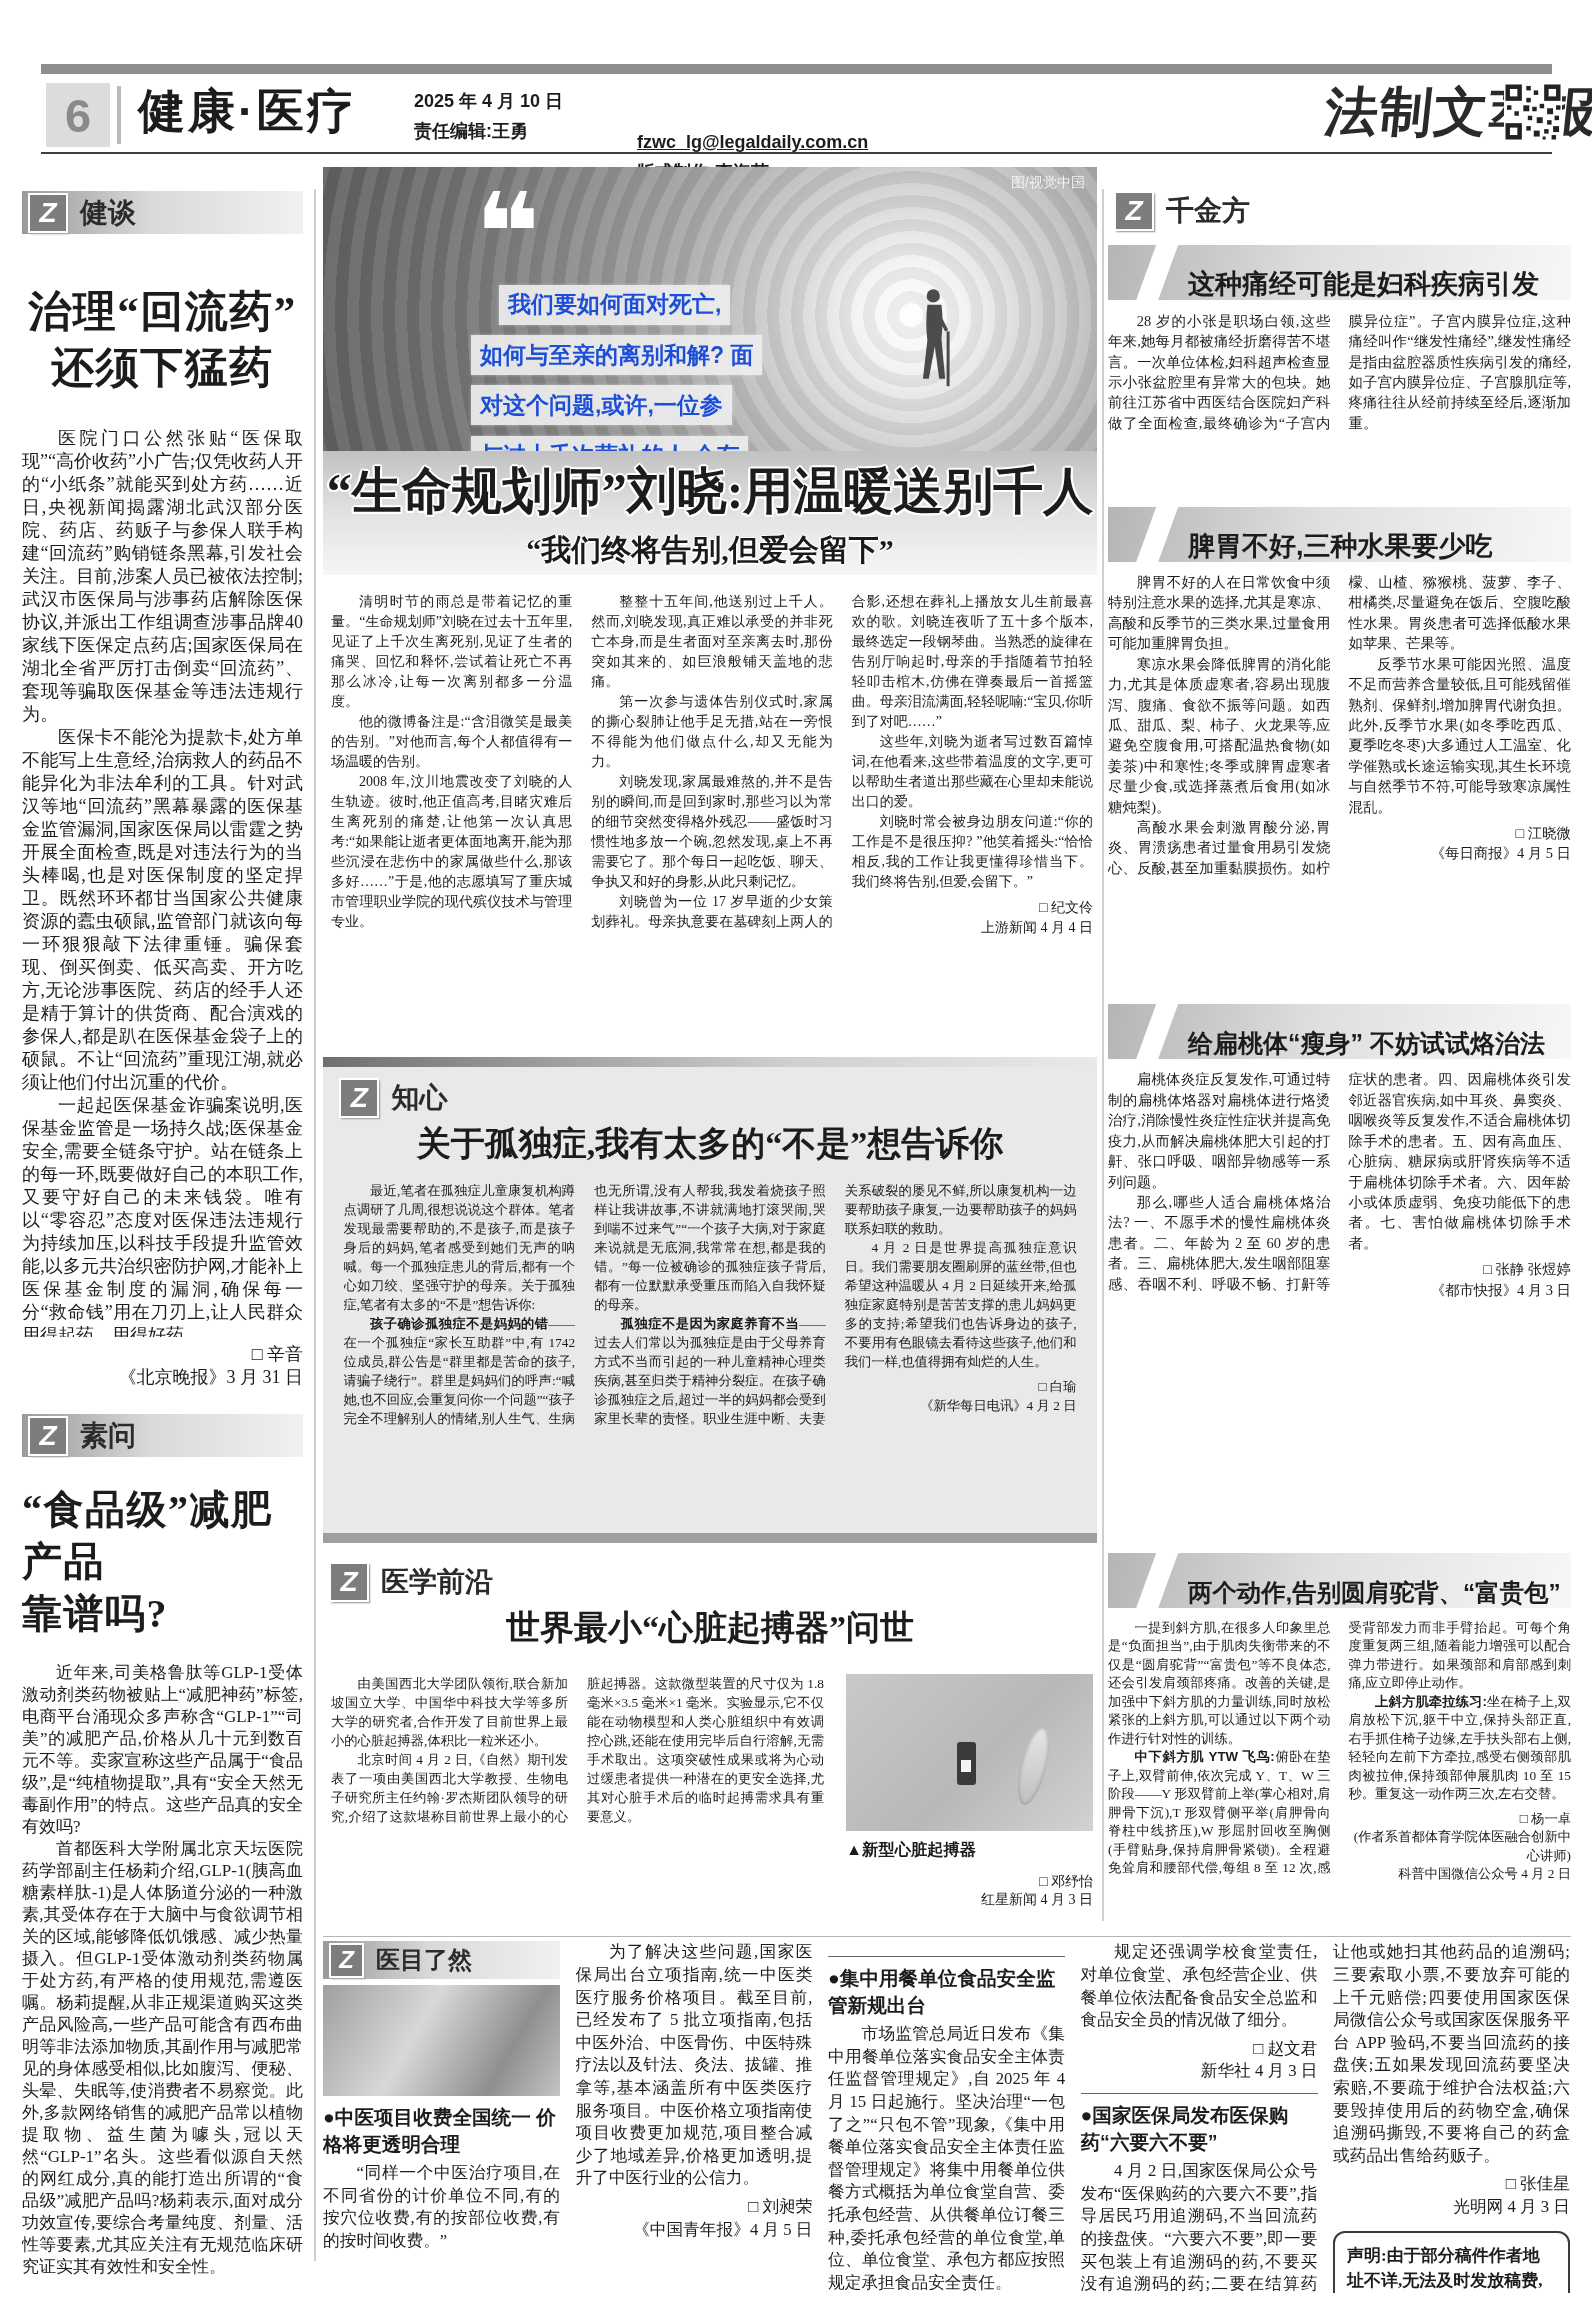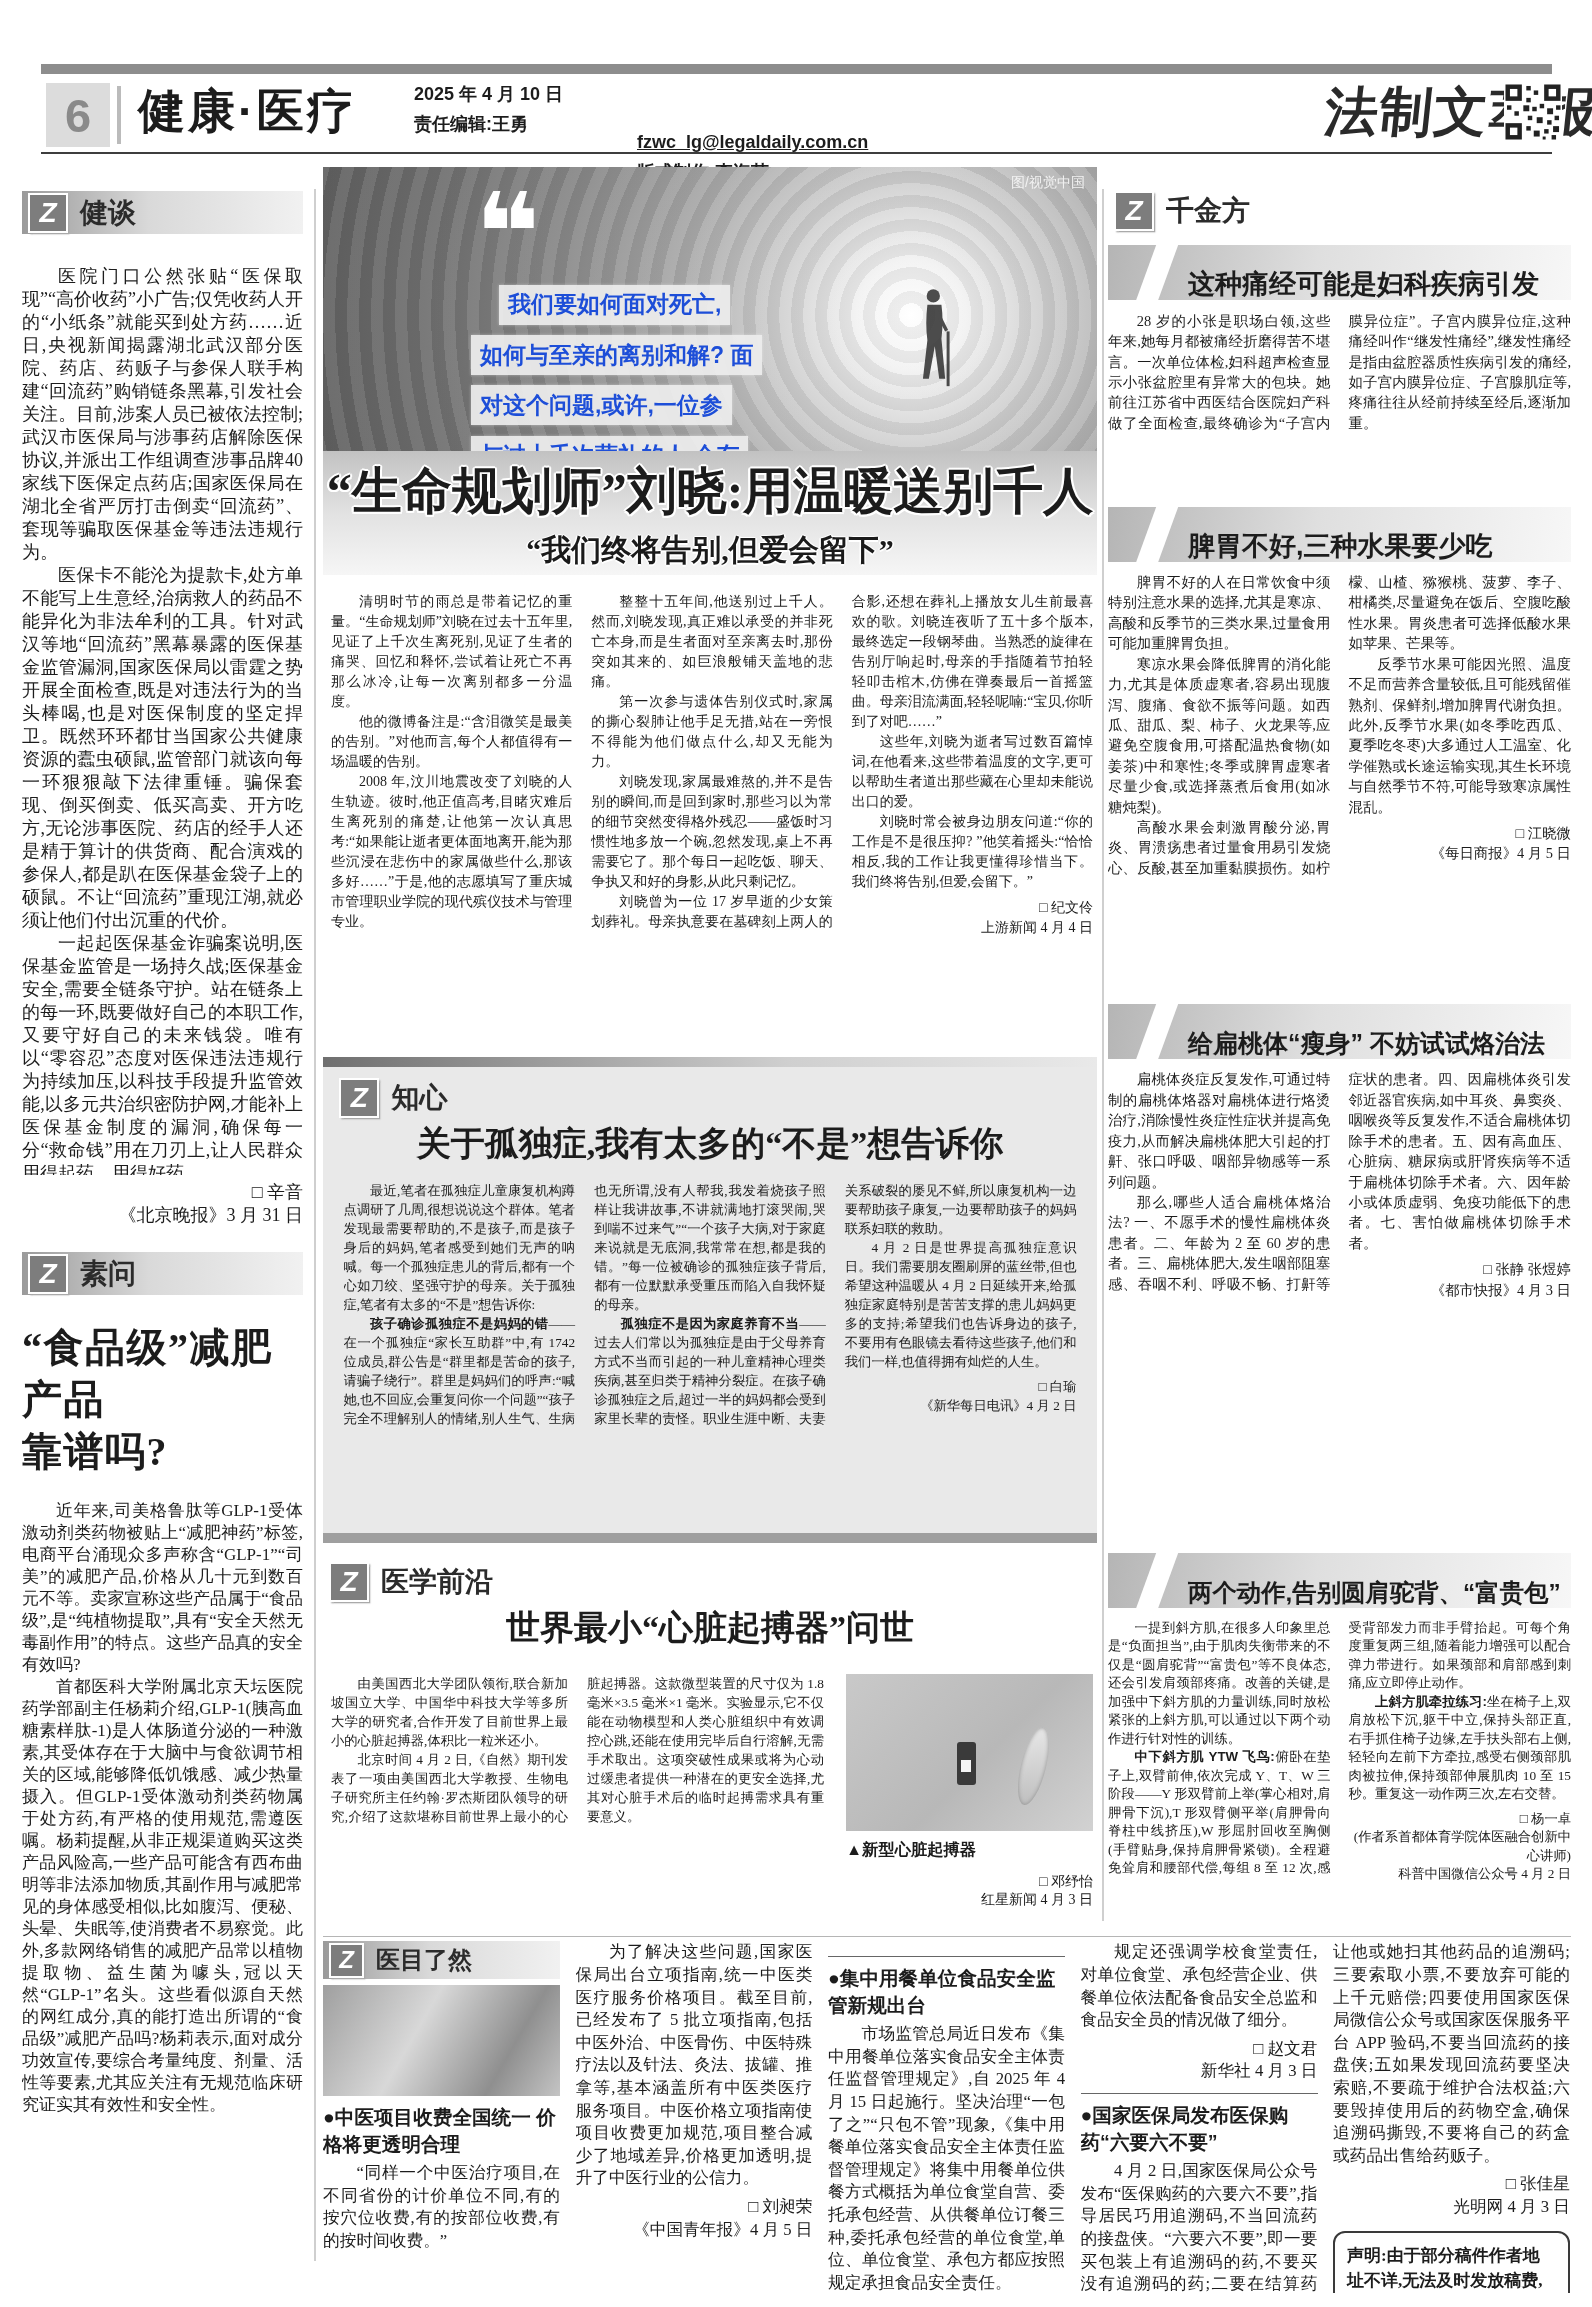--- a/index.html
+++ b/index.html
@@ -10,21 +10,21 @@
   p{margin:0;text-indent:2em;text-align:justify;}
   .ov{overflow:hidden;}
 
   
   #topbar{left:41px;top:64px;width:1511px;height:9.6px;background:#8d8d8d;}
   #pagenum{left:46px;top:83px;width:64px;height:64px;background:#dcdcdc;color:#8a8a8a;
            font-size:47px;font-weight:700;display:flex;align-items:center;justify-content:center;}
   #pnbar{left:117px;top:86px;width:3.7px;height:58px;background:#bbb;}
   #secttitle{left:138px;top:80px;font-size:47px;font-weight:800;letter-spacing:3px;}
   .hmeta{font-size:18px;line-height:30px;font-weight:600;}
-  #hmeta1{left:414px;top:79px;}
+  #hmeta1{left:414px;top:86px;}
   #hmeta2{left:637px;top:87px;}
   #hmeta2 .em{text-decoration:underline;font-weight:700;margin-top:40px;}
   #masthead{left:1325px;top:77px;width:178px;font-size:53px;font-weight:900;
             transform:skewX(-6deg);letter-spacing:1.5px;white-space:nowrap;color:#2a2a2a;}
   #qr{left:1504px;top:83px;width:58px;height:58px;}
   #headrule{left:41px;top:152px;width:1511px;height:2.2px;background:#3d3d3d;}
   .vline{width:1.5px;background:#cfcfcf;}
 
   
   .badge{height:43px;background:linear-gradient(90deg,#9a9a9a 0%,#d9d9d9 45%,#f1f1f1 100%);
@@ -159,20 +159,24 @@
   <div class="abs" id="headrule"></div>
 
   <div class="abs vline" style="left:314px;top:189px;height:2072px;"></div>
   <div class="abs vline" style="left:1102px;top:189px;height:1732px;"></div>
 
   <div class="abs" style="left:22px;top:191px;width:281px;">
     <div class="badge sans">
       <span class="z">Z</span>
       <span class="bt">健谈</span>
     </div>
+    <div class="ltitle" style="margin-top:50px;">
+      <div>治理“回流药”</div>
+      <div>还须下猛药</div>
+    </div>
     <div class="lbody ov" style="margin-top:31px;height:910px;">
       <p>医院门口公然张贴“医保取现”“高价收药”小广告;仅凭收药人开的“小纸条”就能买到处方药……近日,央视新闻揭露湖北武汉部分医院、药店、药贩子与参保人联手构建“回流药”购销链条黑幕,引发社会关注。目前,涉案人员已被依法控制;武汉市医保局与涉事药店解除医保协议,并派出工作组调查涉事品牌40家线下医保定点药店;国家医保局在湖北全省严厉打击倒卖“回流药”、套现等骗取医保基金等违法违规行为。</p>
       <p>医保卡不能沦为提款卡,处方单不能写上生意经,治病救人的药品不能异化为非法牟利的工具。针对武汉等地“回流药”黑幕暴露的医保基金监管漏洞,国家医保局以雷霆之势开展全面检查,既是对违法行为的当头棒喝,也是对医保制度的坚定捍卫。既然环环都甘当国家公共健康资源的蠹虫硕鼠,监管部门就该向每一环狠狠敲下法律重锤。骗保套现、倒买倒卖、低买高卖、开方吃方,无论涉事医院、药店的经手人还是精于算计的供货商、配合演戏的参保人,都是趴在医保基金袋子上的硕鼠。不让“回流药”重现江湖,就必须让他们付出沉重的代价。</p>
       <p>一起起医保基金诈骗案说明,医保基金监管是一场持久战;医保基金安全,需要全链条守护。站在链条上的每一环,既要做好自己的本职工作,又要守好自己的未来钱袋。唯有以“零容忍”态度对医保违法违规行为持续加压,以科技手段提升监管效能,以多元共治织密防护网,才能补上医保基金制度的漏洞,确保每一分“救命钱”用在刀刃上,让人民群众用得起药、用得好药。</p>
     </div>
     <p class="by lbody">□ 辛音</p>
     <p class="src lbody">《北京晚报》3 月 31 日</p>
 
     <div class="badge sans" style="margin-top:25px;">
       <span class="z">Z</span>

